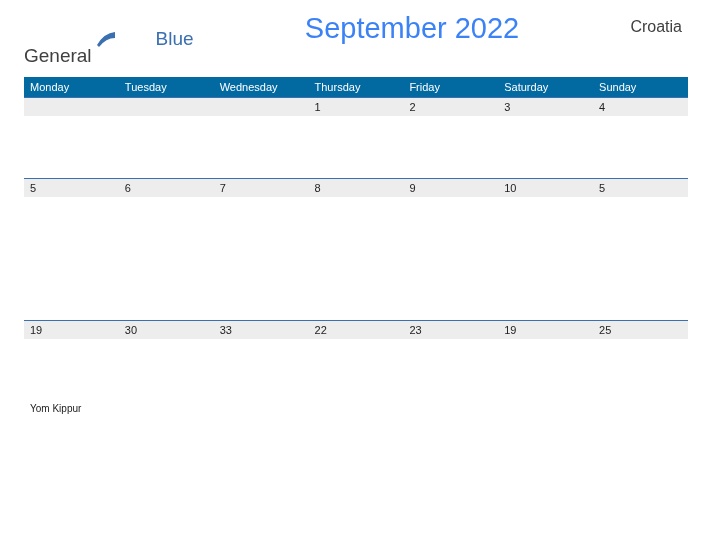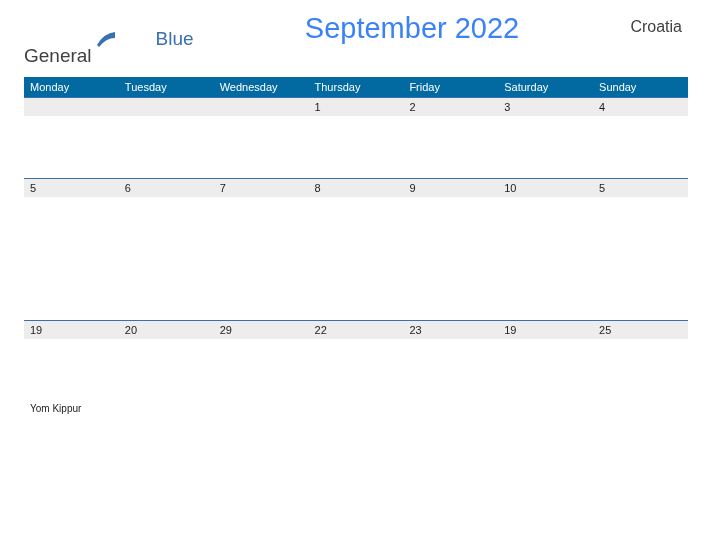--- a/index.html
+++ b/index.html
@@ -153,22 +153,22 @@
       <td></td>
       <td></td>
       <td></td>
       <td></td>
       <td></td>
       <td></td>
       <td></td>
     </tr>
     <tr class="daterow">
       <td>19</td>
-      <td>20</td>
-      <td>29</td>
+      <td>30</td>
+      <td>33</td>
       <td>22</td>
       <td>23</td>
       <td>19</td>
       <td>25</td>
     </tr>
     <tr class="eventrow">
       <td></td>
       <td></td>
       <td></td>
       <td></td>

